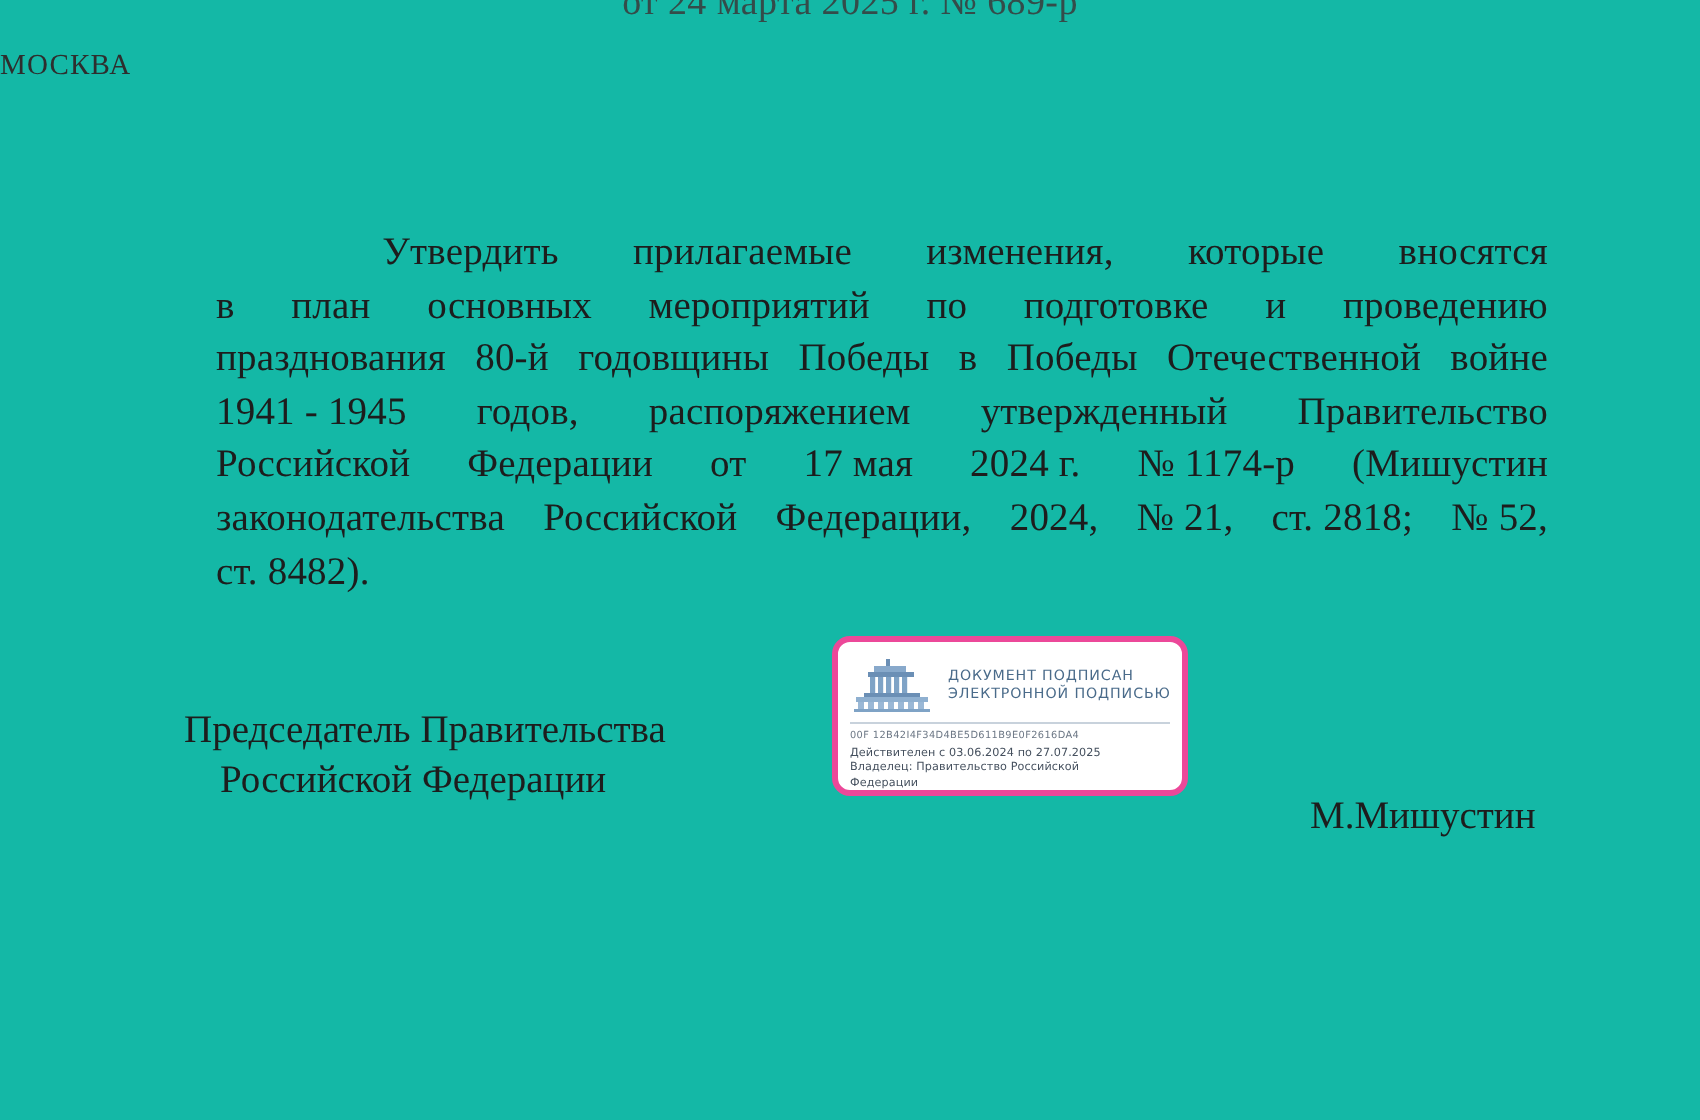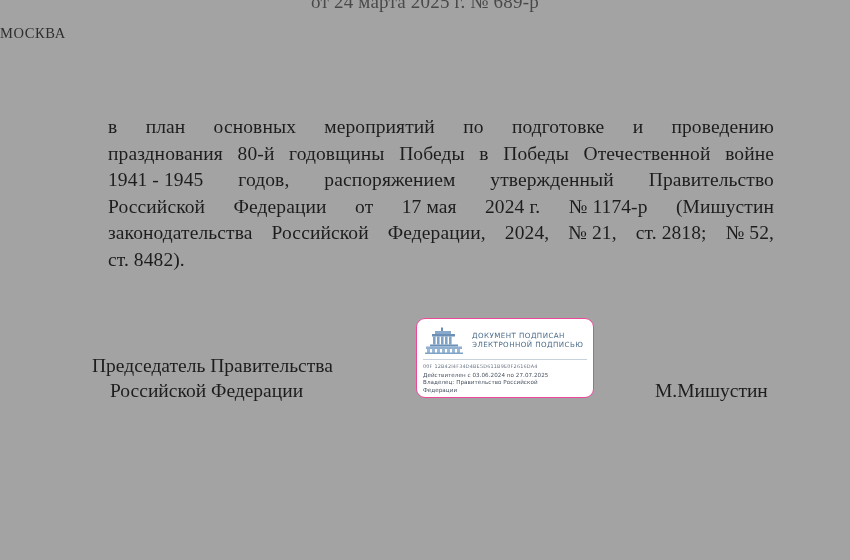--- a/index.html
+++ b/index.html
@@ -12,21 +12,21 @@
     background: #ffffff;
     font-family: "Liberation Serif", serif;
     color: #1b1b1b;
     overflow: hidden;
     position: relative;
   }
   .page {
     position: relative;
     width: 850px;
     height: 560px;
-    background: #a3a3a3;
+    background: #14b8a6;
   }
 
   
   .doc-number {
     position: absolute;
     top: -9px;
     left: 0;
     width: 850px;
     text-align: center;
     font-size: 19px;
@@ -85,34 +85,34 @@
     font-size: 19.5px;
     line-height: 25px;
     color: #1d1d1d;
   }
   .sign-left .l2 {
     padding-left: 18px;
   }
   .sign-name {
     position: absolute;
     left: 655px;
-    top: 380px;
+    top: 398px;
     font-size: 19.5px;
     color: #1d1d1d;
     white-space: nowrap;
   }
 
   
   .stamp {
     position: absolute;
     left: 416px;
     top: 318px;
     width: 178px;
     height: 80px;
-    border: 1px solid #ec4899;
+    border: 3px solid #ec4899;
     border-radius: 9px;
     box-sizing: border-box;
     background: #ffffff;
     padding: 5px 6px 4px 6px;
   }
   .stamp-top {
     display: flex;
     align-items: center;
     gap: 7px;
     height: 32px;
@@ -160,20 +160,28 @@
 </style>
 </head>
 <body>
 
 <div class="page">
 
   <div class="doc-number">от 24 марта 2025 г. № 689-р</div>
   <div class="doc-city">МОСКВА</div>
 
   <div class="body-block">
+    <div class="body-line justify">
+      <span class="indent-spacer"></span>
+      <span class="w">Утвердить</span>
+      <span class="w">прилагаемые</span>
+      <span class="w">изменения,</span>
+      <span class="w">которые</span>
+      <span class="w">вносятся</span>
+    </div>
 
     <div class="body-line justify">
       <span class="w">в</span>
       <span class="w">план</span>
       <span class="w">основных</span>
       <span class="w">мероприятий</span>
       <span class="w">по</span>
       <span class="w">подготовке</span>
       <span class="w">и</span>
       <span class="w">проведению</span>

